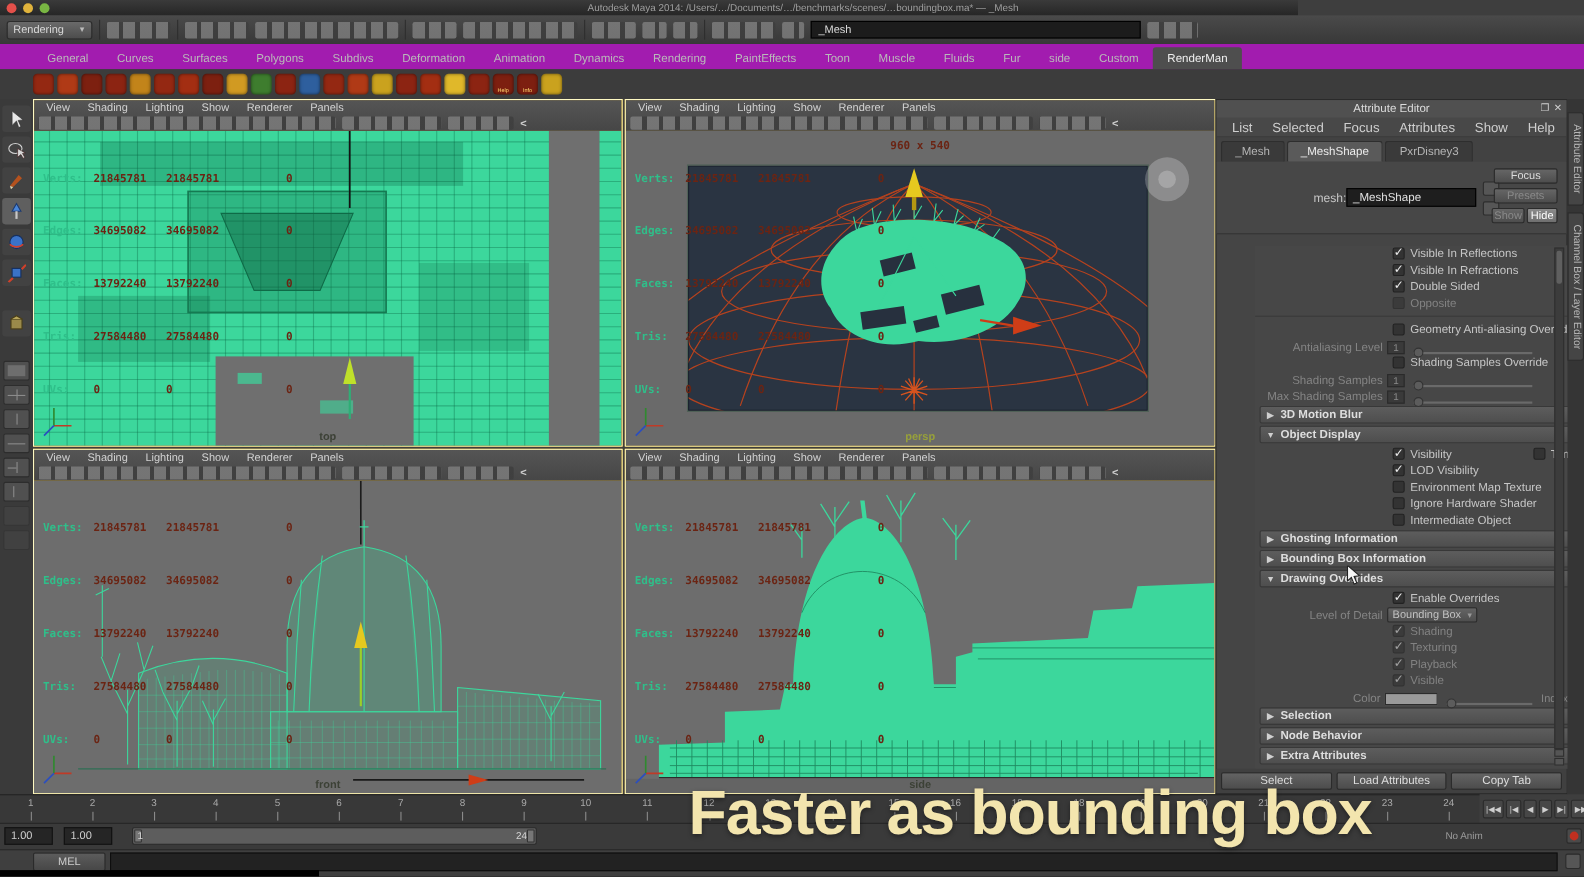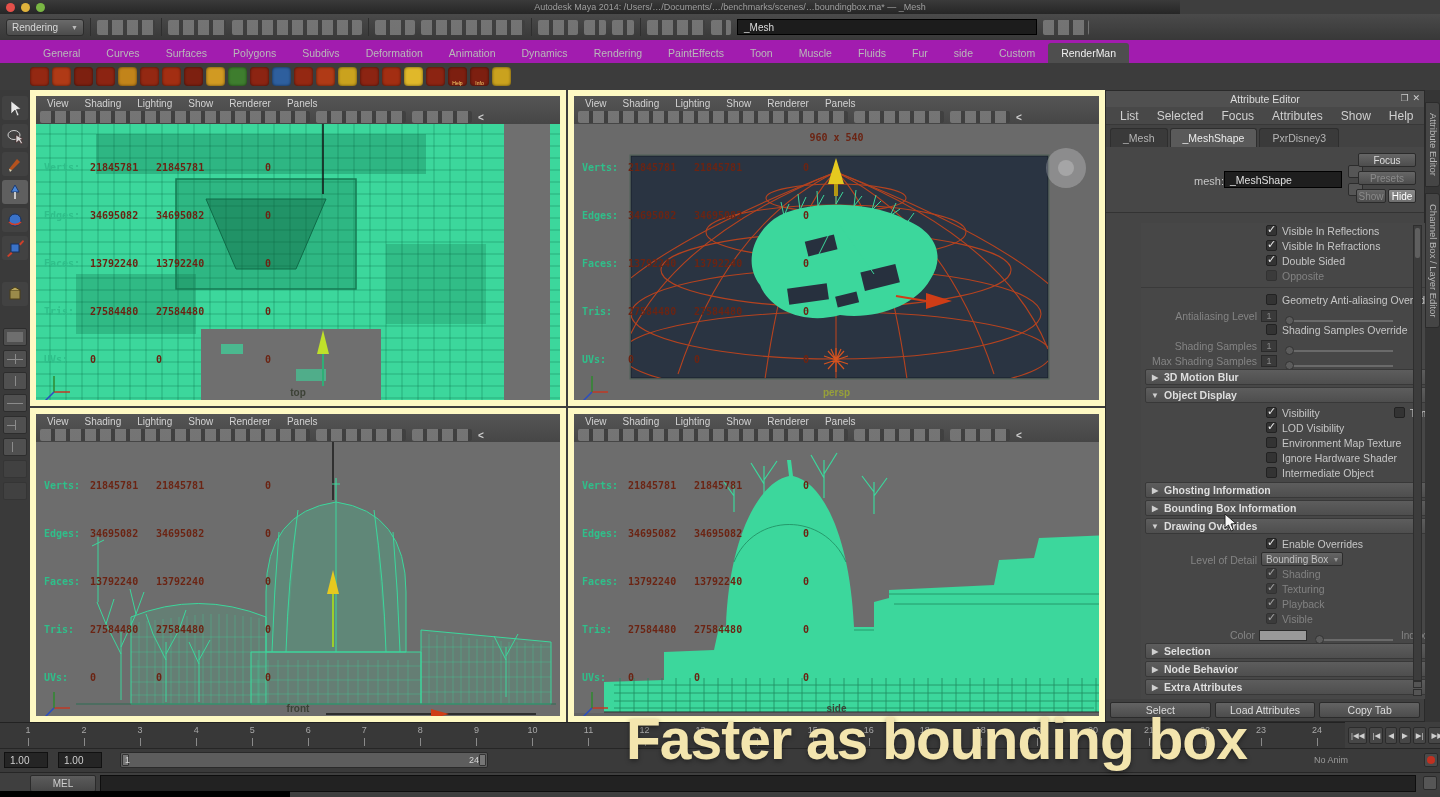--- a/index.html
+++ b/index.html
@@ -32,21 +32,21 @@
   
   .toolbox { position:absolute; left:0; top:90px; width:30px; height:632px; background:#3a3a3a; display:flex; flex-direction:column; align-items:center; padding-top:6px; gap:4px; }
   .tool { width:26px; height:24px; background:#424242; border-radius:3px; display:flex; align-items:center; justify-content:center; }
   .tool.active { background:#5f5f5f; }
   .tool.gap { background:transparent; height:14px; }
   .layout-btn { width:24px; height:18px; background:#505050; border:1px solid #2d2d2d; border-radius:2px; position:relative; }
   .layout-btn i { position:absolute; background:#8b8b8b; }
   .layout-btn.dim { opacity:.35; }
 
   
-  .viewport { position:absolute; background:#eab308; border:6px solid #fef9c3; }
+  .viewport { position:absolute; background:#eab308; border:1px solid #fef9c3; }
   .vp-toolbar { height:28px; background:linear-gradient(#555,#464646); padding:1px 4px 0 4px; }
   .vp-menu { display:flex; gap:2px; }
   .vp-menu-item { font-size:10px; color:#d2d2d2; padding:1px 7px; }
   .vp-iconrow { display:flex; align-items:center; gap:6px; margin-top:1px; }
   .vp-canvas { position:absolute; left:0; top:28px; right:0; bottom:0; overflow:hidden; background:#6d6d6d; }
   .vp-canvas svg { position:absolute; left:0; top:0; }
   .hud { position:absolute; left:8px; top:3px; }
   .hud-row { display:flex; height:15px; align-items:center; font-family:"DejaVu Sans Mono", monospace; font-size:10px; font-weight:bold;margin-top:33px; }
   .hud-label { width:46px; color:#2fbf8a; }
   .hud-v1 { width:66px; color:#6b2413; }

